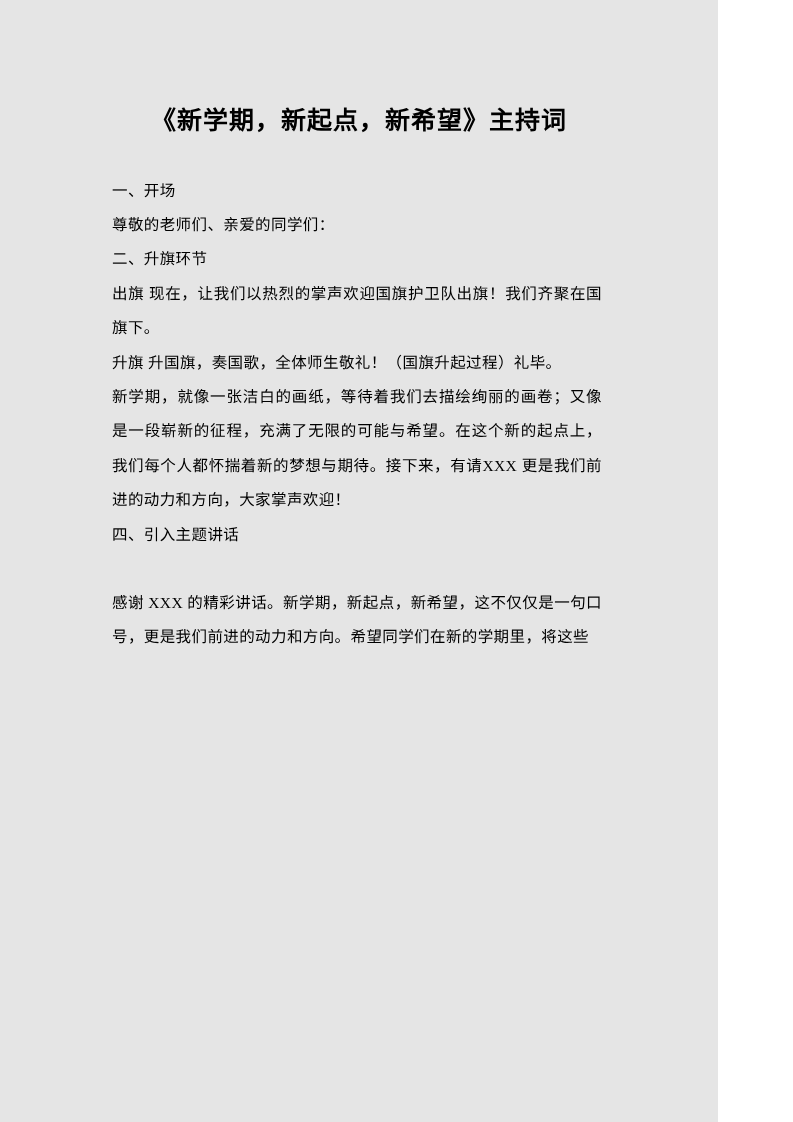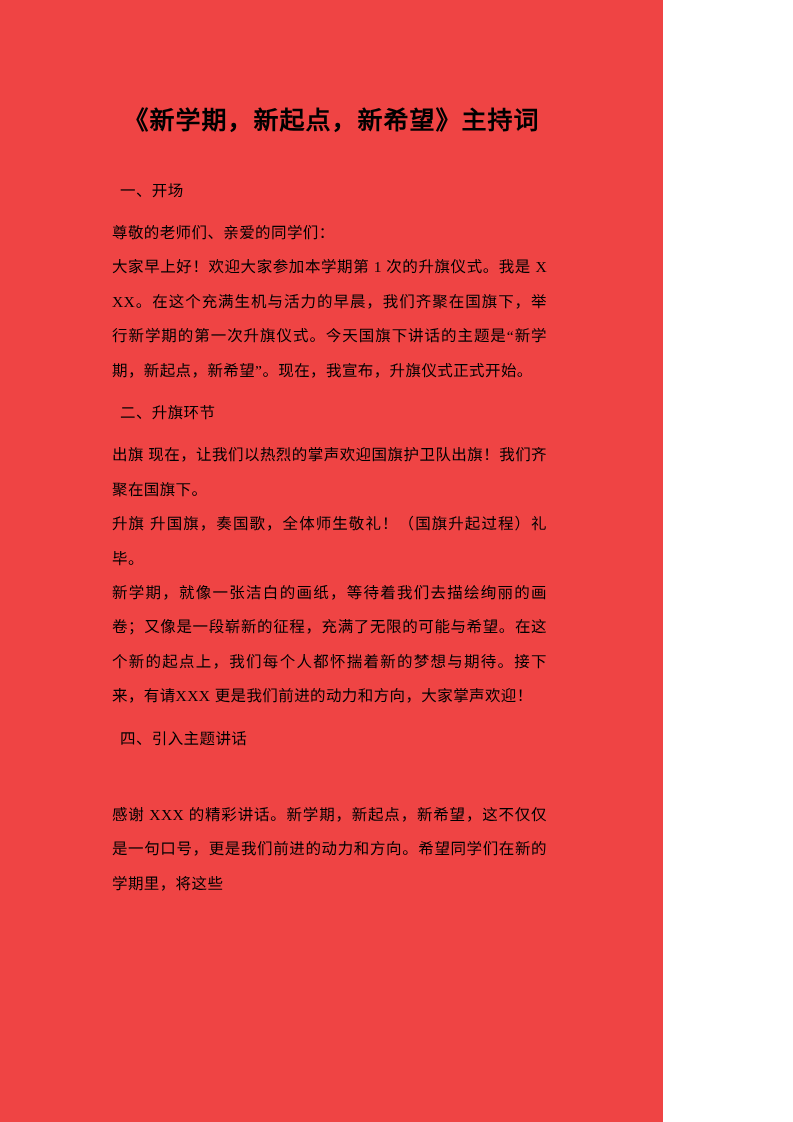--- a/index.html
+++ b/index.html
@@ -9,25 +9,25 @@
   }
   body {
     width: 793px;
     height: 1122px;
     font-family: "Liberation Serif", "DejaVu Serif", serif;
     color: #000000;
     overflow: hidden;
   }
   .page {
     position: relative;
-    width: 663px;
+    width: 718px;
     height: 1122px;
     box-sizing: border-box;
     padding: 92px 112px 60px 112px;
-    background: #ef4444;
+    background: #e5e5e5;
   }
   .doc-title {
     text-align: center;
     font-size: 25px;
     font-weight: 700;
     letter-spacing: 1px;
     line-height: 1.5;
     margin: 10px 0 34px 0;
     font-family: "Liberation Serif", "DejaVu Serif", serif;
   }
@@ -37,37 +37,36 @@
     text-align: justify;
     text-justify: inter-ideograph;
     letter-spacing: 0.4px;
   }
   .para {
     margin: 0 4px 0 0;
     text-indent: 0;
     word-break: break-all;
   }
   .heading {
-    margin: 8px;
+    margin: 0;
   }
   .spacer-para {
     height: 34px;
   }
 </style>
 </head>
 <body>
 
 <div class="page">
 
   <h1 class="doc-title">《新学期，新起点，新希望》主持词</h1>
 
   <div class="body-block">
     <p class="para heading">一、开场</p>
     <p class="para">尊敬的老师们、亲爱的同学们：</p>
-    <p class="para">大家早上好！欢迎大家参加本学期第 1 次的升旗仪式。我是 XXX。在这个充满生机与活力的早晨，我们齐聚在国旗下，举行新学期的第一次升旗仪式。今天国旗下讲话的主题是“新学期，新起点，新希望”。现在，我宣布，升旗仪式正式开始。</p>
     <p class="para heading">二、升旗环节</p>
     <p class="para">出旗 现在，让我们以热烈的掌声欢迎国旗护卫队出旗！我们齐聚在国旗下。</p>
     <p class="para">升旗 升国旗，奏国歌，全体师生敬礼！（国旗升起过程）礼毕。</p>
     <p class="para">新学期，就像一张洁白的画纸，等待着我们去描绘绚丽的画卷；又像是一段崭新的征程，充满了无限的可能与希望。在这个新的起点上，我们每个人都怀揣着新的梦想与期待。接下来，有请XXX 更是我们前进的动力和方向，大家掌声欢迎！</p>
     <p class="para heading">四、引入主题讲话</p>
     <div class="spacer-para"></div>
     <p class="para">感谢 XXX 的精彩讲话。新学期，新起点，新希望，这不仅仅是一句口号，更是我们前进的动力和方向。希望同学们在新的学期里，将这些</p>
   </div>
 
 </div>

